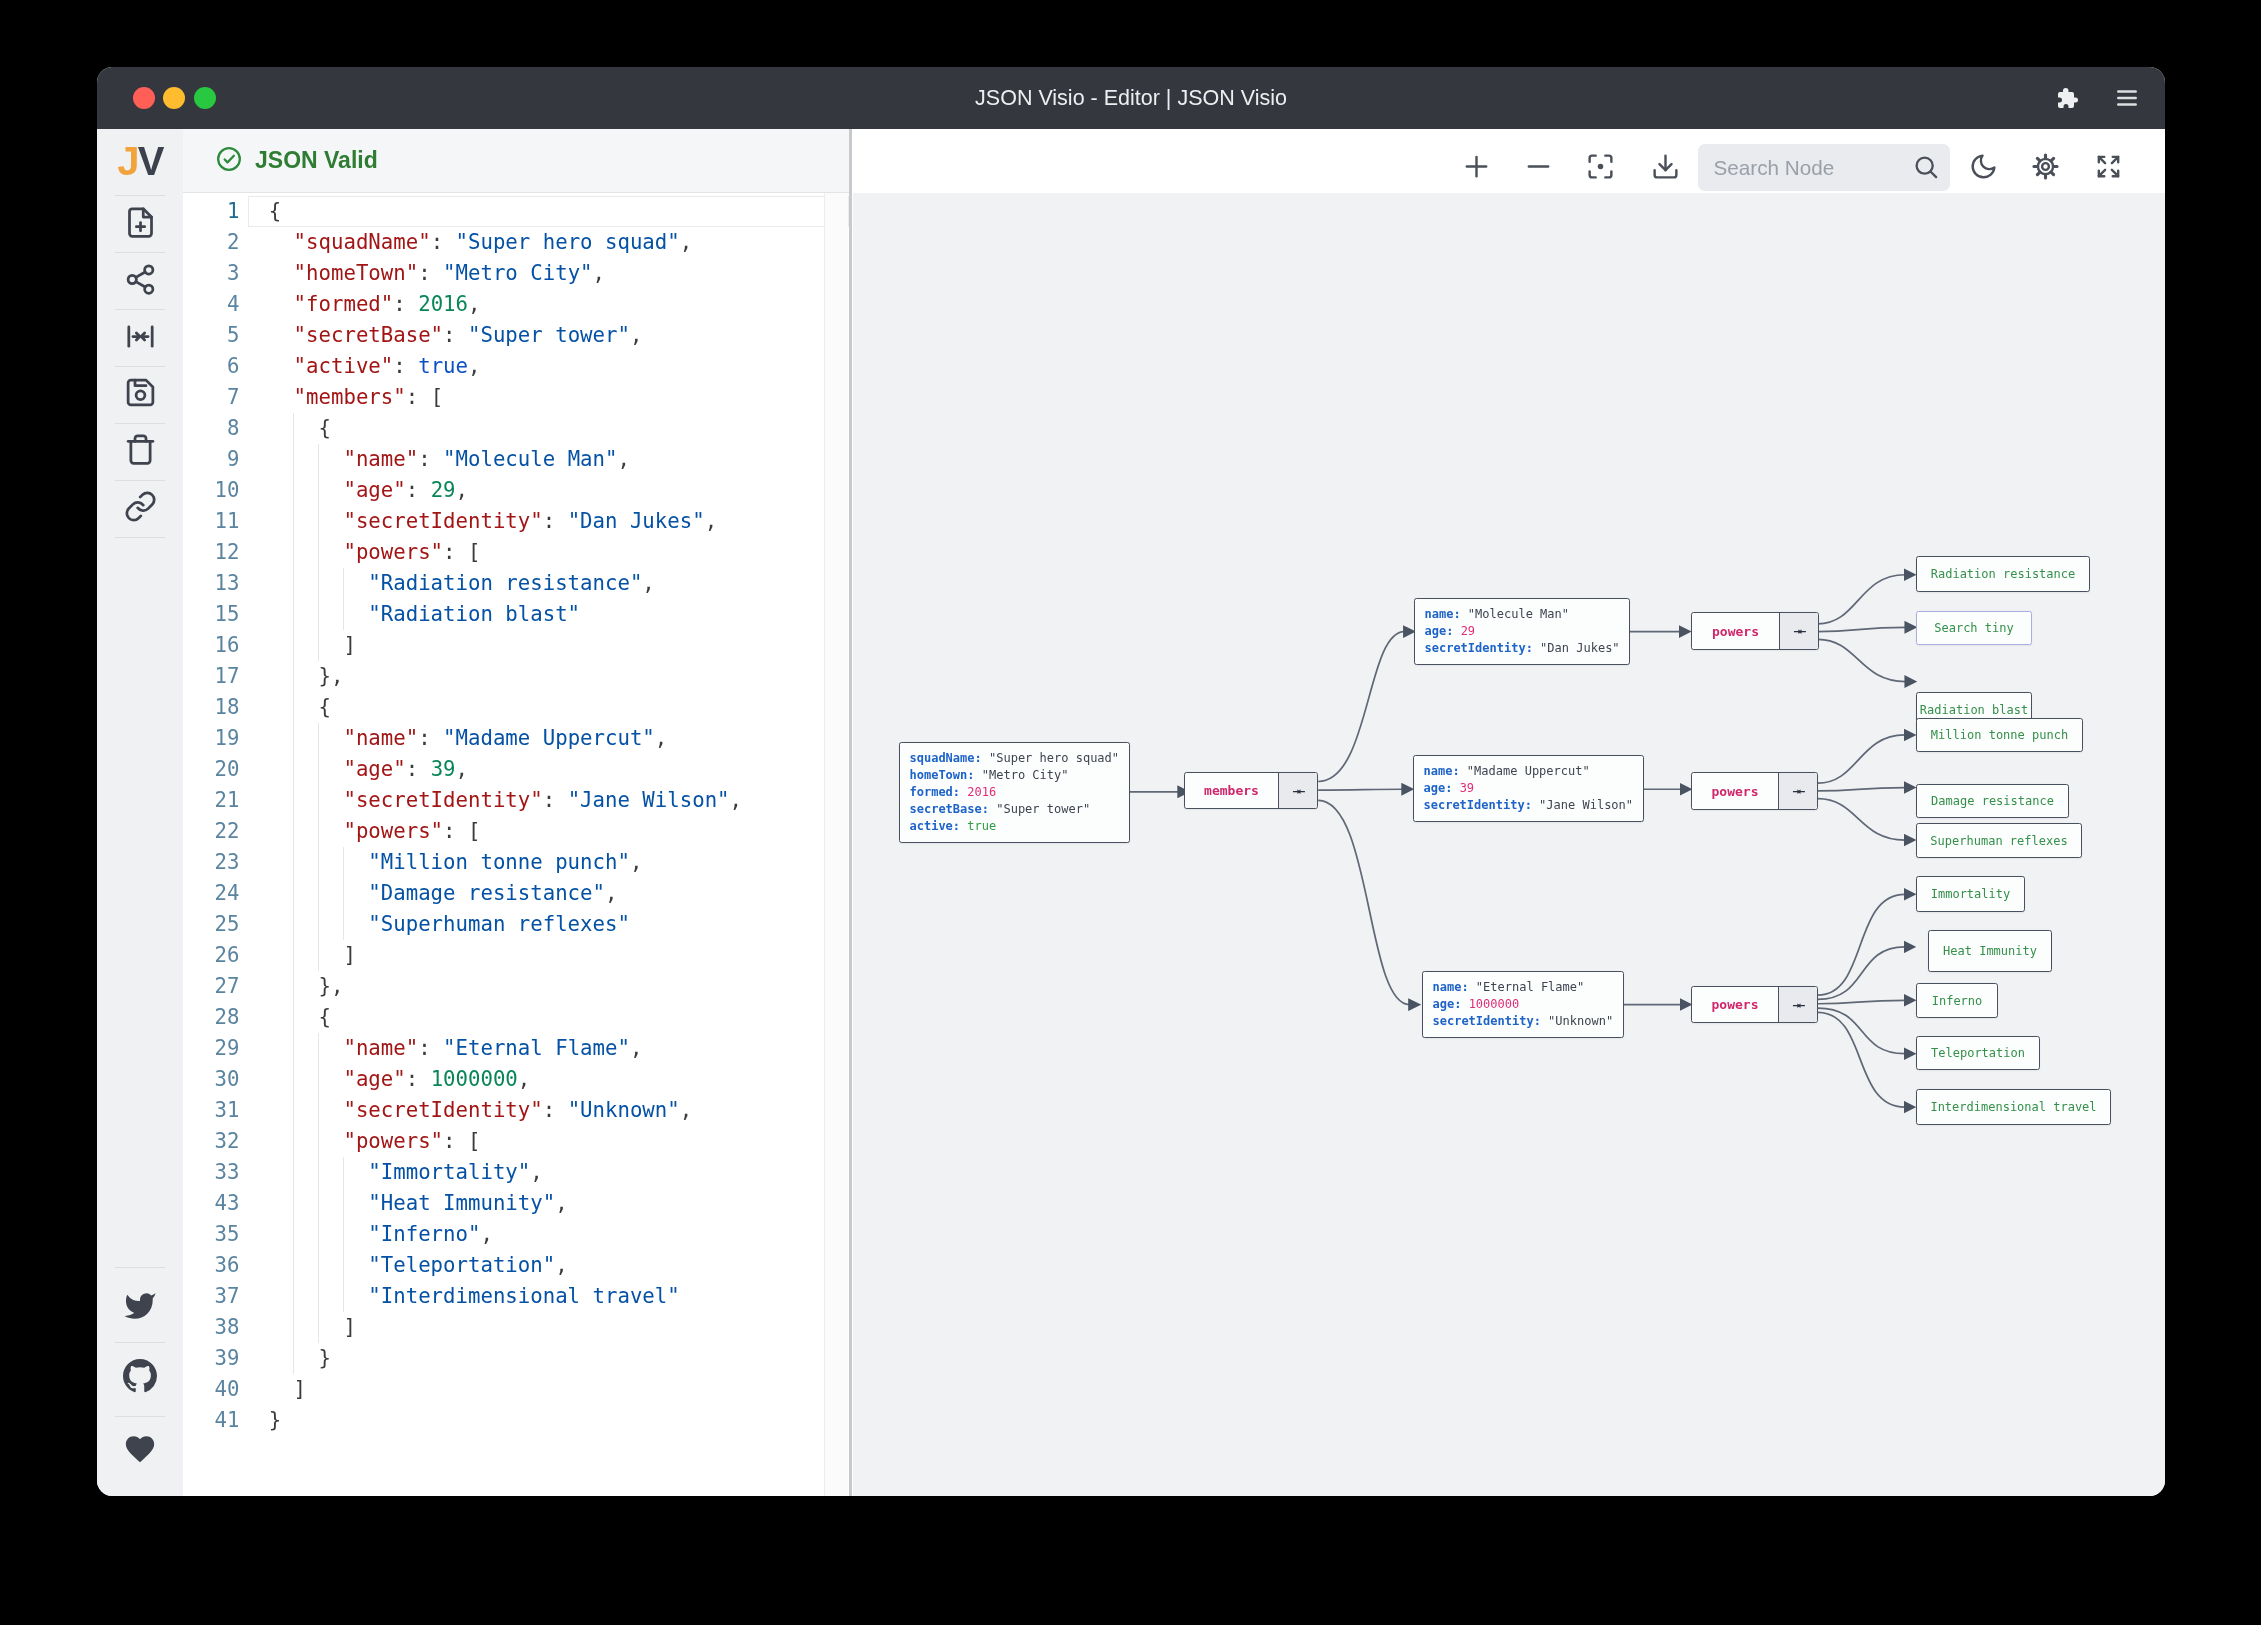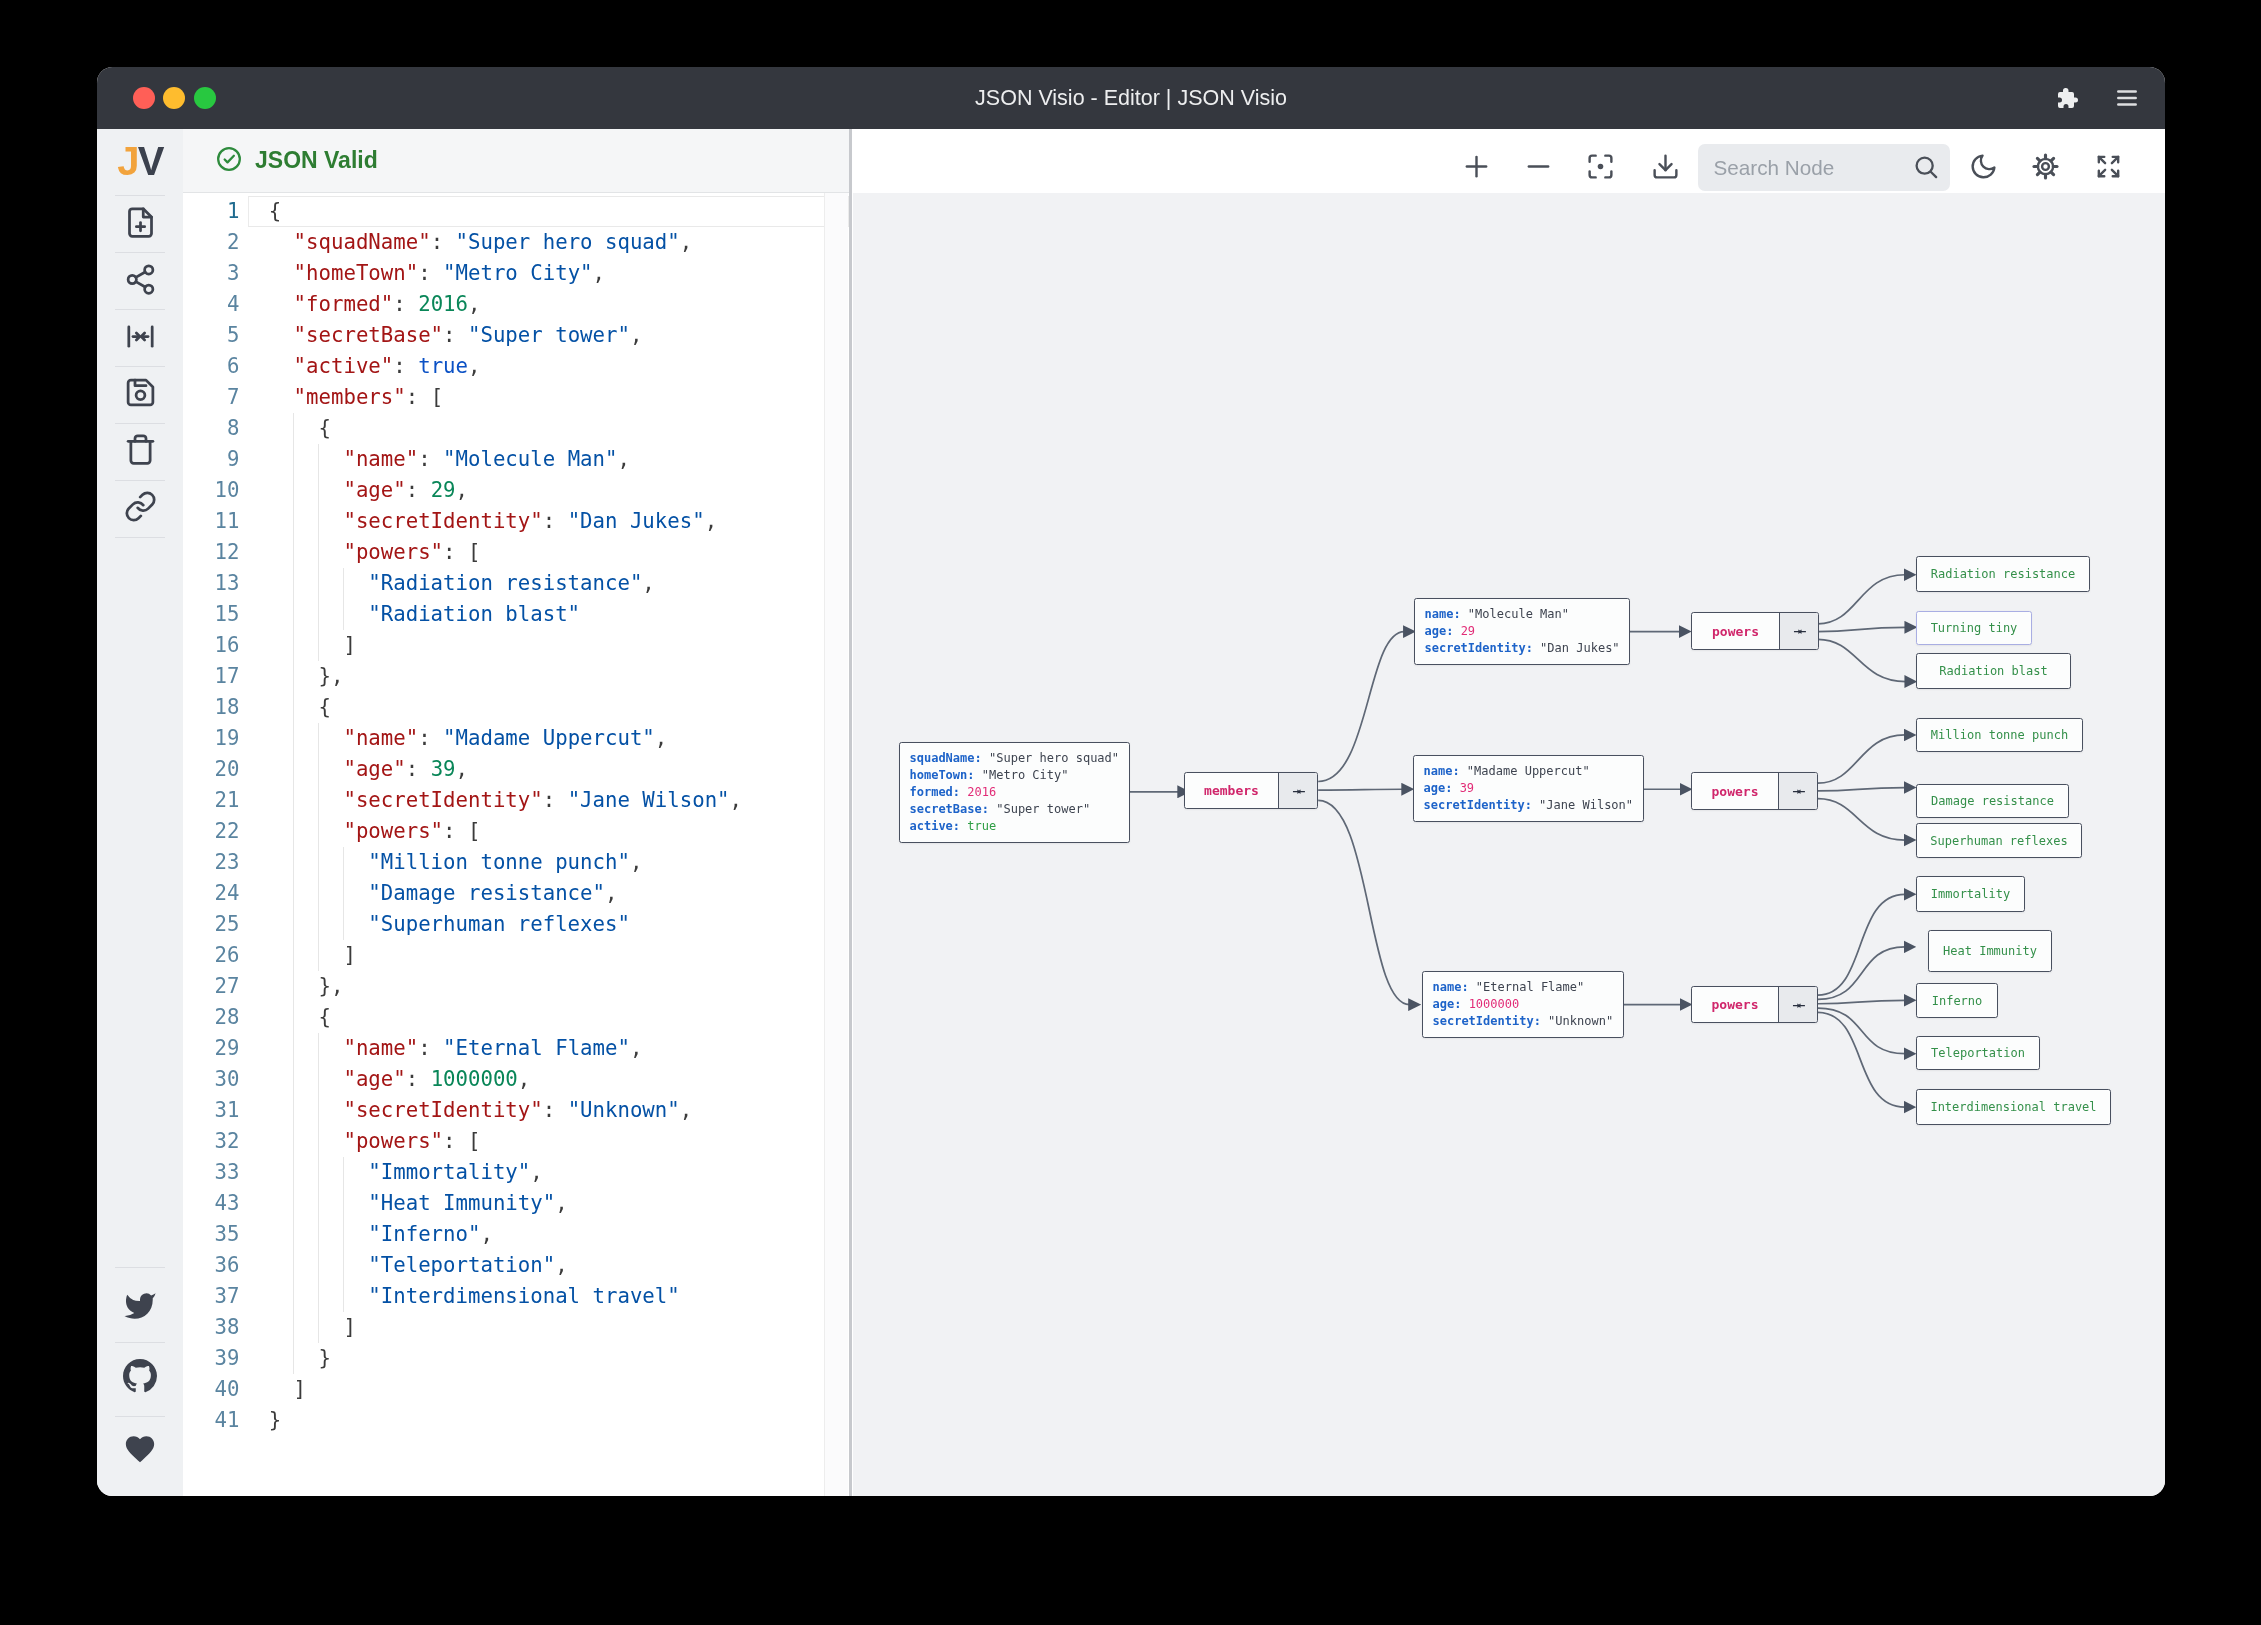--- a/index.html
+++ b/index.html
@@ -258,22 +258,22 @@
       <div class="kv-node" style="left:561px;top:469px;">
           <div class="krow"><span class="nk">name:</span>&nbsp;<span class="nv-s">"Molecule Man"</span></div>
           <div class="krow"><span class="nk">age:</span>&nbsp;<span class="nv-n">29</span></div>
           <div class="krow"><span class="nk">secretIdentity:</span>&nbsp;<span class="nv-s">"Dan Jukes"</span></div>
         </div>
       <div class="parent-node" style="left:838px;top:483px;width:128px;height:38px;">
         <span class="pn-label">powers</span>
         <span class="pn-collapse">→←</span>
       </div>
       <div class="leaf" style="left:1063px;top:427px;width:174px;height:36px;">Radiation resistance</div>
-      <div class="leaf selected" style="left:1063px;top:482px;width:116px;height:34px;">Turning tiny</div>
-      <div class="leaf" style="left:1063px;top:524px;width:155px;height:36px;">Radiation blast</div>
+      <div class="leaf selected" style="left:1063px;top:482px;width:116px;height:34px;">Search tiny</div>
+      <div class="leaf" style="left:1063px;top:563px;width:116px;height:36px;">Radiation blast</div>
 
       <div class="kv-node" style="left:560px;top:626px;">
           <div class="krow"><span class="nk">name:</span>&nbsp;<span class="nv-s">"Madame Uppercut"</span></div>
           <div class="krow"><span class="nk">age:</span>&nbsp;<span class="nv-n">39</span></div>
           <div class="krow"><span class="nk">secretIdentity:</span>&nbsp;<span class="nv-s">"Jane Wilson"</span></div>
         </div>
       <div class="parent-node" style="left:838px;top:643px;width:127px;height:38px;">
         <span class="pn-label">powers</span>
         <span class="pn-collapse">→←</span>
       </div>

